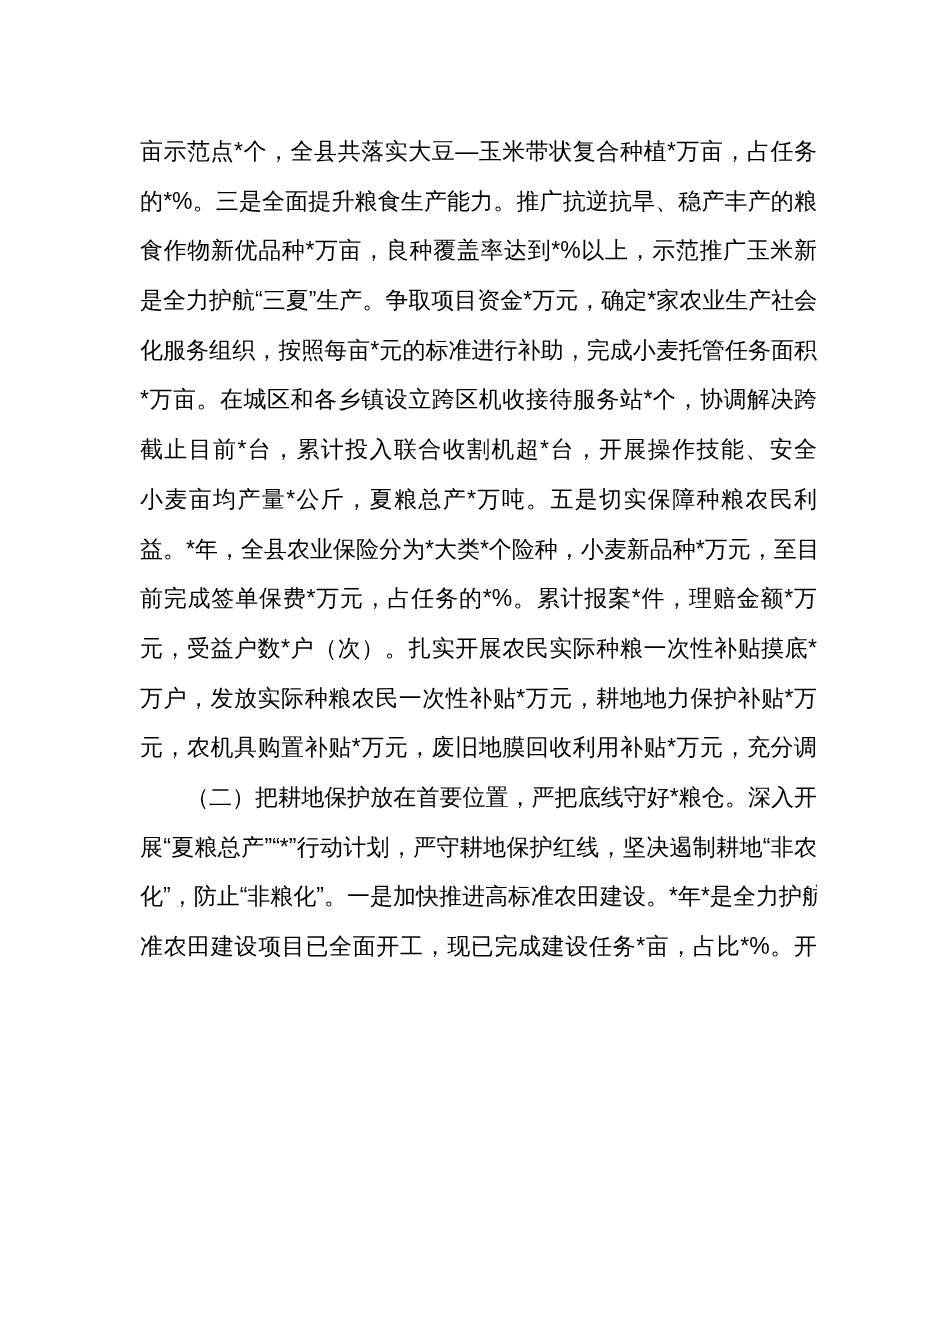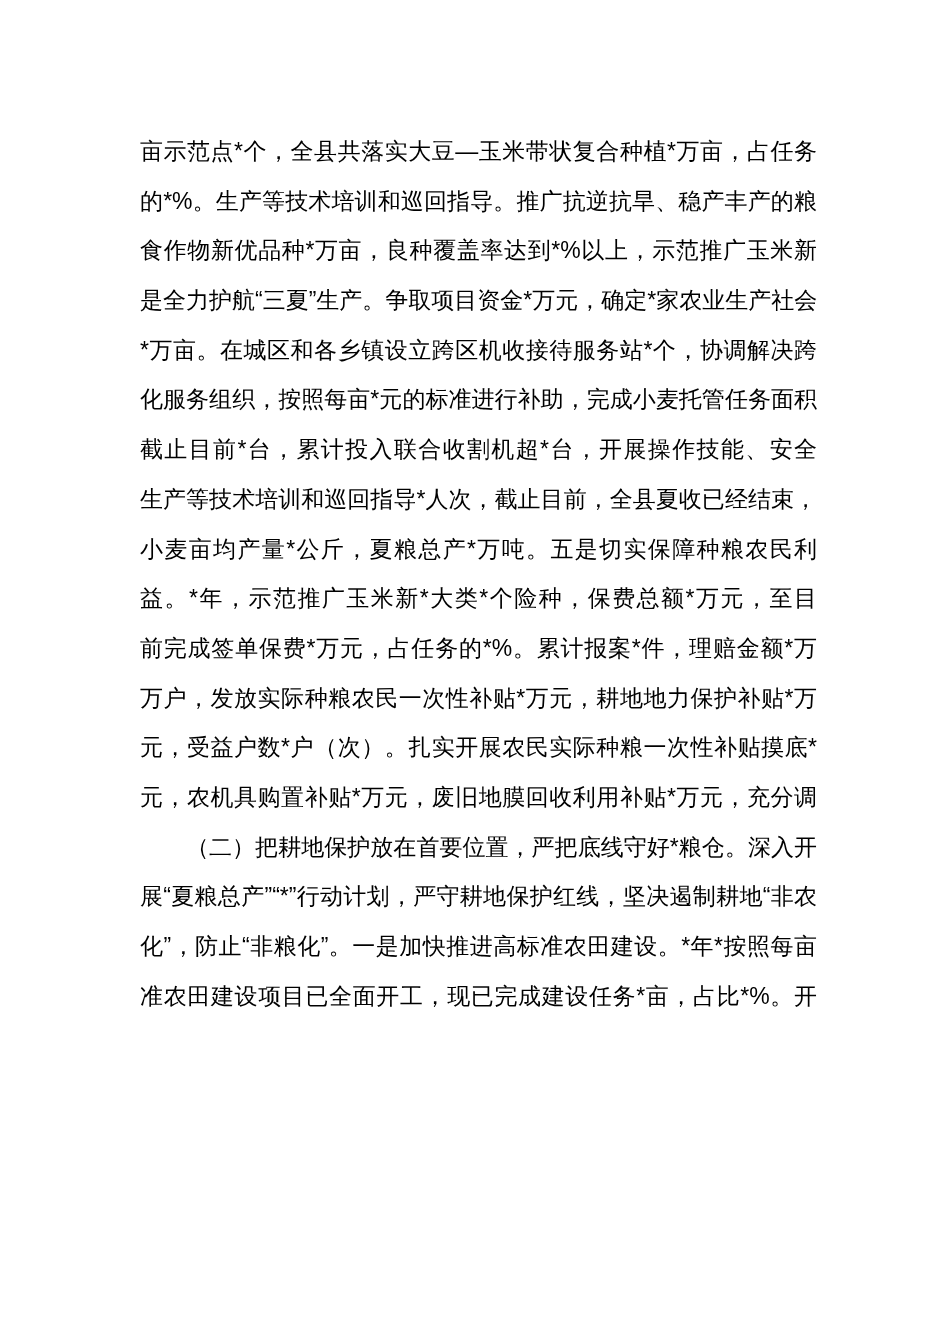--- a/index.html
+++ b/index.html
@@ -50,34 +50,33 @@
     text-indent: 2em;
   }
 </style>
 </head>
 <body>
 
 <div class="page">
   <div class="text-block" id="text-block">
       <div class="paragraph">
         <div class="line">亩示范点*个，全县共落实大豆—玉米带状复合种植*万亩，占任务</div>
-        <div class="line">的*%。生产等技术培训和巡回指导。推广抗逆抗旱、稳产丰产的粮</div>
+        <div class="line">的*%。三是全面提升粮食生产能力。推广抗逆抗旱、稳产丰产的粮</div>
         <div class="line">食作物新优品种*万亩，良种覆盖率达到*%以上，示范推广玉米新</div>
         <div class="line">是全力护航“三夏”生产。争取项目资金*万元，确定*家农业生产社会</div>
+        <div class="line">化服务组织，按照每亩*元的标准进行补助，完成小麦托管任务面积</div>
         <div class="line">*万亩。在城区和各乡镇设立跨区机收接待服务站*个，协调解决跨</div>
-        <div class="line">化服务组织，按照每亩*元的标准进行补助，完成小麦托管任务面积</div>
         <div class="line">截止目前*台，累计投入联合收割机超*台，开展操作技能、安全</div>
-        <div class="line">生产等技术培训和巡回指导*人次，截止目前，全县夏收已经结束，</div>
         <div class="line">小麦亩均产量*公斤，夏粮总产*万吨。五是切实保障种粮农民利</div>
-        <div class="line">益。*年，示范推广玉米新*大类*个险种，保费总额*万元，至目</div>
+        <div class="line">益。*年，全县农业保险分为*大类*个险种，小麦新品种*万元，至目</div>
         <div class="line">前完成签单保费*万元，占任务的*%。累计报案*件，理赔金额*万</div>
+        <div class="line">元，受益户数*户（次）。扎实开展农民实际种粮一次性补贴摸底*</div>
         <div class="line">万户，发放实际种粮农民一次性补贴*万元，耕地地力保护补贴*万</div>
-        <div class="line">元，受益户数*户（次）。扎实开展农民实际种粮一次性补贴摸底*</div>
         <div class="line">元，农机具购置补贴*万元，废旧地膜回收利用补贴*万元，充分调</div>
       </div>
       <div class="paragraph">
         <div class="line indent">（二）把耕地保护放在首要位置，严把底线守好*粮仓。深入开</div>
         <div class="line">展“夏粮总产”“*”行动计划，严守耕地保护红线，坚决遏制耕地“非农</div>
-        <div class="line">化”，防止“非粮化”。一是加快推进高标准农田建设。*年*按照每亩</div>
+        <div class="line">化”，防止“非粮化”。一是加快推进高标准农田建设。*年*是全力护航</div>
         <div class="line">准农田建设项目已全面开工，现已完成建设任务*亩，占比*%。开</div>
       </div>
     </div>
 </div>
 
 </body></html>

